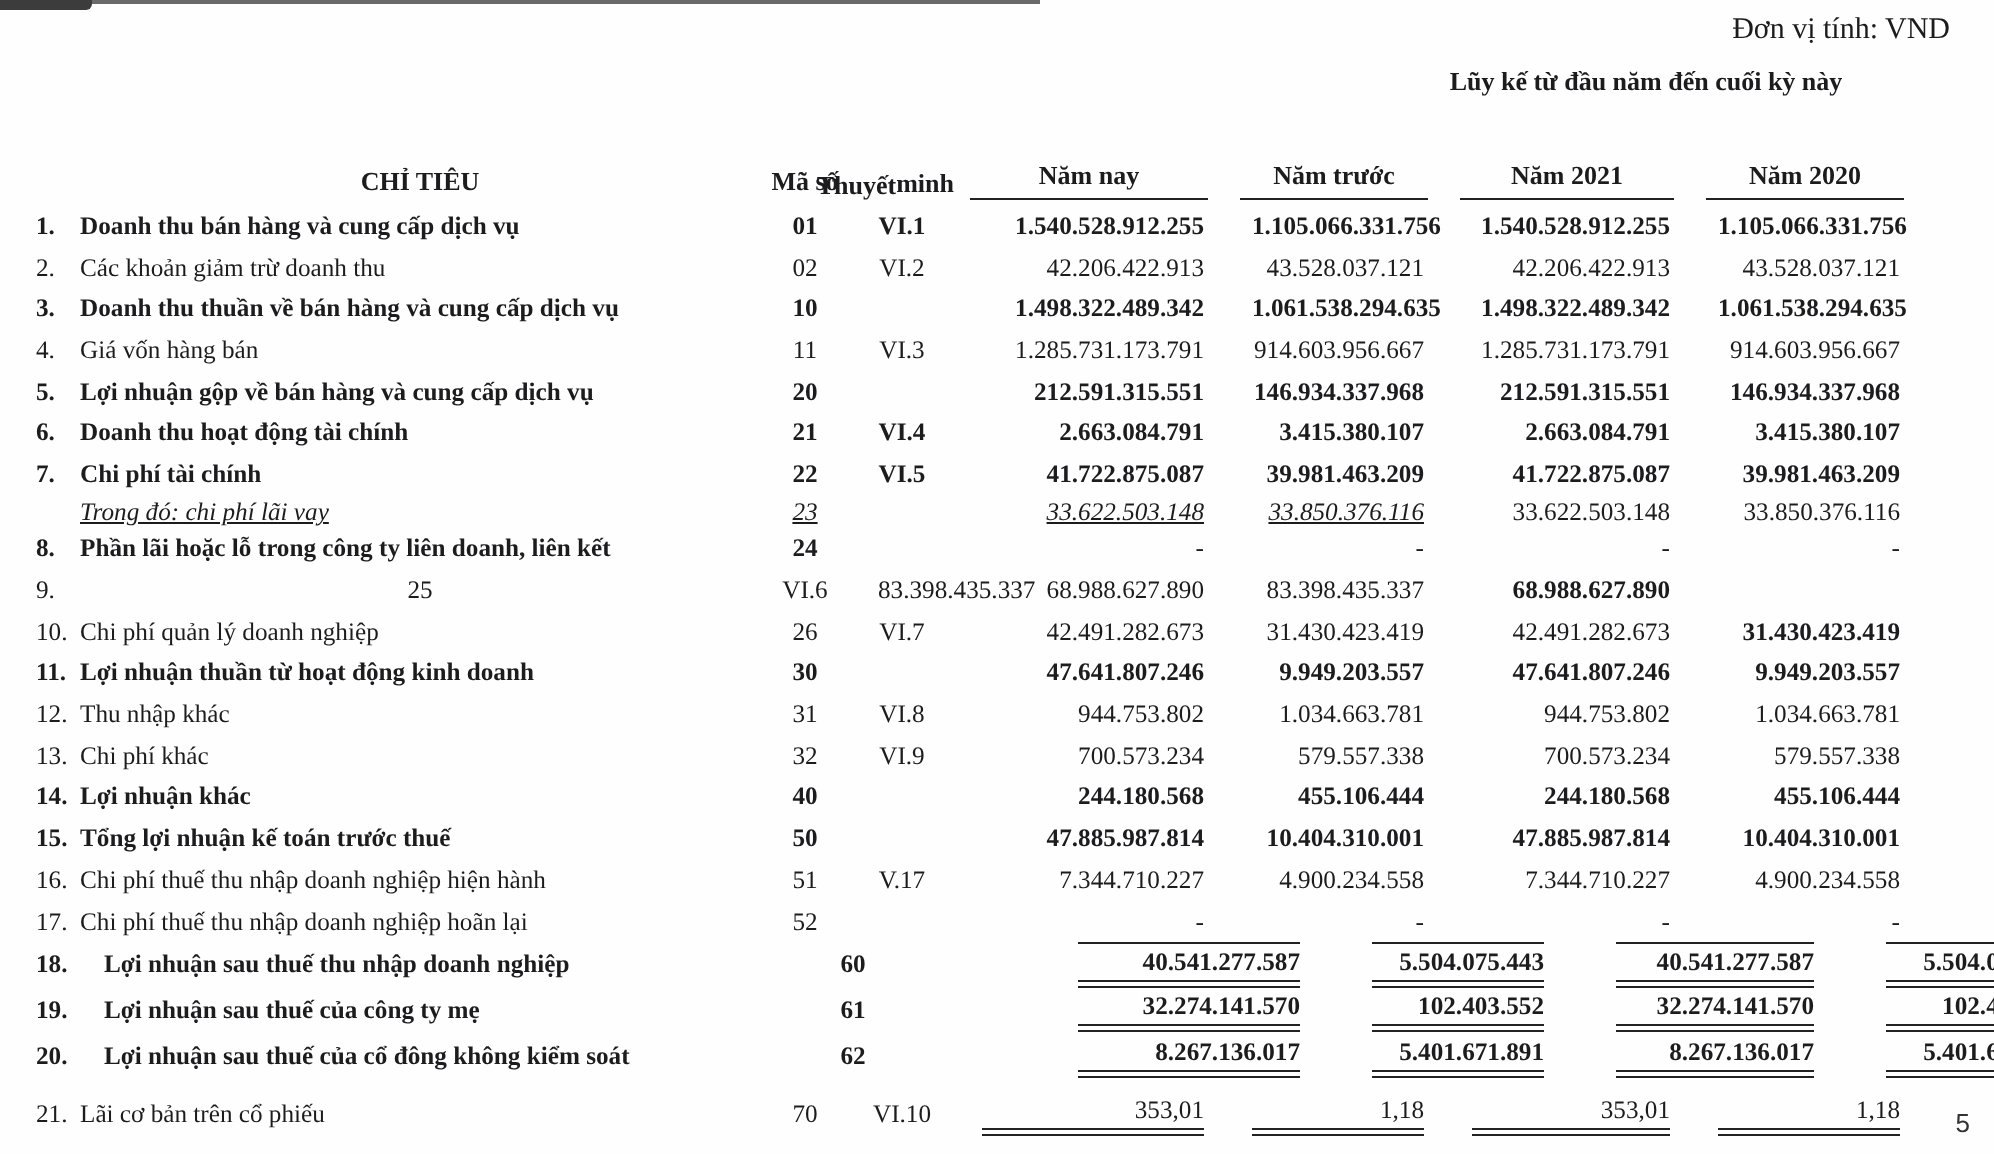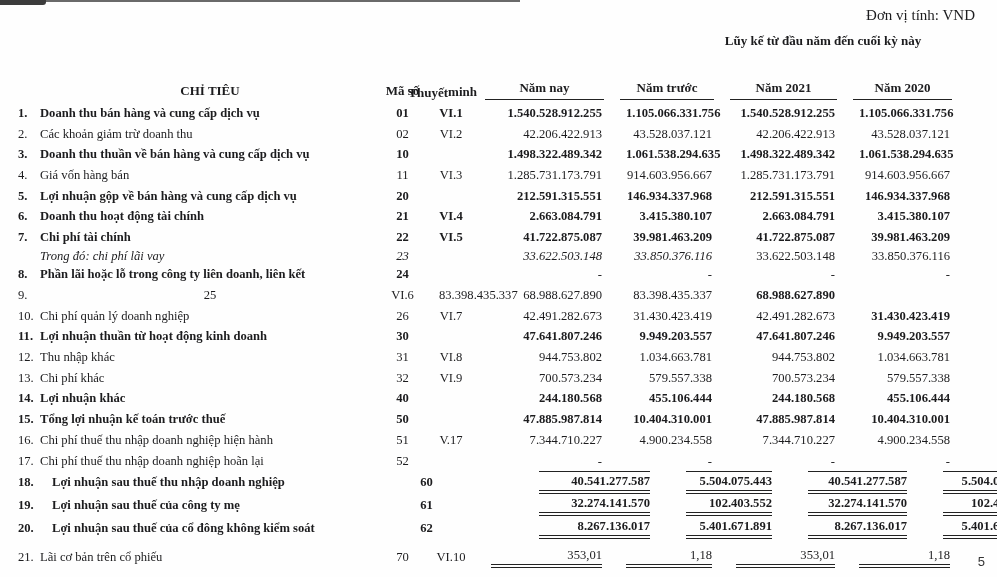--- a/index.html
+++ b/index.html
@@ -32,21 +32,21 @@
   .h-sub{height:16.5px;}
   .h-sum{height:23px;gap:12px;}
   .h-last{height:29px;padding-top:5px;box-sizing:border-box;}
   .c-num{padding-left:18px;}
   .c-label{padding-left:0;}
   .c-code{text-align:center;}
   .c-note{text-align:center;}
   .c-val{display:flex;align-items:center;height:100%;}
   .num{flex:1;text-align:right;margin:0 10px 0 14px;padding:2.5px 0;}
   .b{font-weight:bold;}
-  .i{font-style:italic;}
+  .i{font-style:italic;text-decoration:underline;}
   .line-top .num{border-top:1.2px solid #222;}
   .line-dbl .num{border-bottom:4px double #222;}
   .page-number{position:absolute;right:12px;bottom:8px;font-size:13px;font-family:"Liberation Sans",sans-serif;color:#333;}
 </style>
 </head>
 <body>
 
 <div id="page">
 
   <div class="scan-strip"></div>

